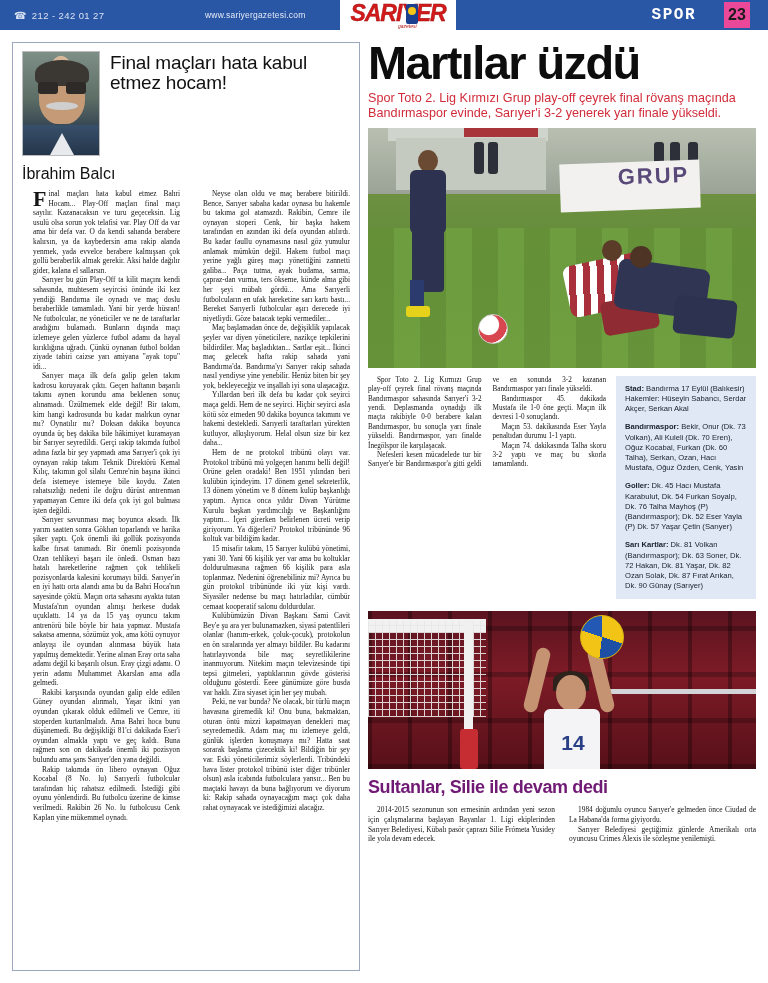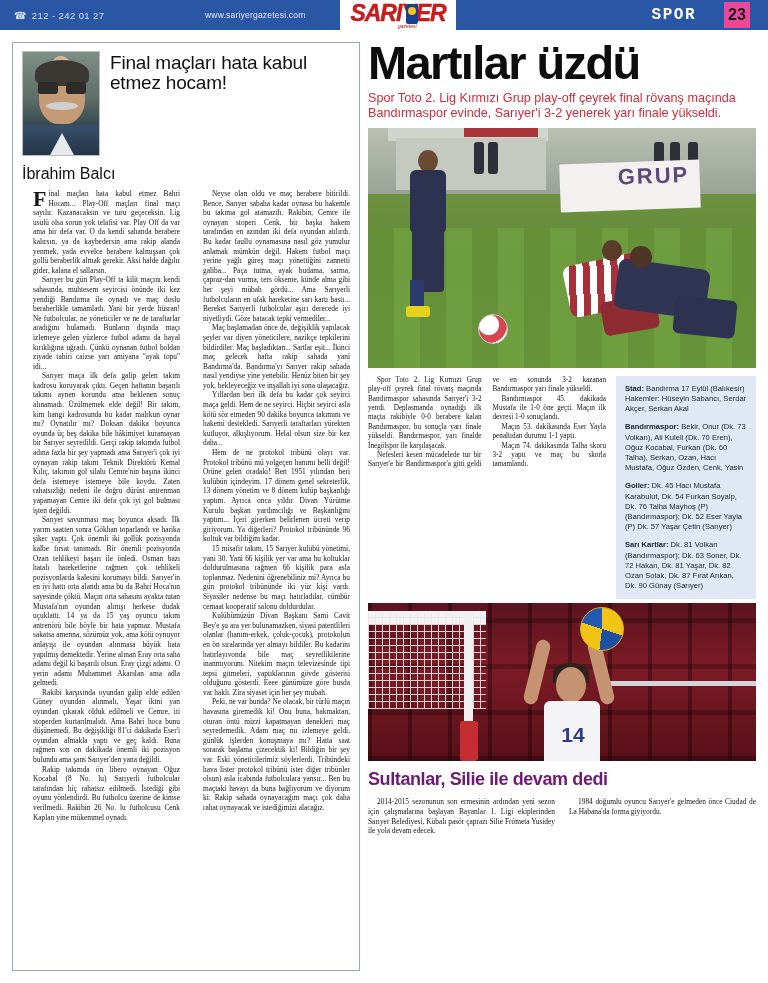--- a/index.html
+++ b/index.html
@@ -218,21 +218,21 @@
     width:140px; background:#dfe8f4; padding:8px 9px;
     font-family:"Liberation Sans", sans-serif;
     font-size:7.6px; line-height:10.2px; color:#17202c;
   }
   .statbox p{ margin:0 0 8px 0; }
   .statbox p:last-child{ margin-bottom:0; }
   .statbox b{ font-weight:bold; }
 
   
   .photo-volley{
-    width:388px; height:158px; margin-top:4px; position:relative; overflow:hidden;
+    width:388px; height:158px; margin-top:12px; position:relative; overflow:hidden;
     background:linear-gradient(#5b1420,#7d1b26 40%,#571019);
   }
   .pv-seats{
     position:absolute; left:0; top:0; width:388px;height:158px;
     background:
       repeating-linear-gradient(90deg, rgba(0,0,0,.30) 0 4px, rgba(0,0,0,0) 4px 40px),
       repeating-linear-gradient(0deg, rgba(0,0,0,.24) 0 5px, rgba(0,0,0,0) 5px 46px);
   }
   .pv-net{
     position:absolute; left:0; top:10px; width:118px;height:96px;
@@ -409,14 +409,15 @@
       <div class="num">14</div>
     </div>
     <div class="pv-ball"></div>
   </div>
 
   <h2 class="volley-headline">Sultanlar, Silie ile devam dedi</h2>
 
   <div class="volley-cols">
     <p>2014-2015 sezonunun son ermesinin ardından yeni sezon için çalışmalarına başlayan Bayanlar 1. Ligi ekiplerinden Sarıyer Belediyesi, Kübalı pasör çaprazı Silie Frómeta Yusidey ile yola devam edecek.</p>
     <p>1984 doğumlu oyuncu Sarıyer'e gelmeden önce Ciudad de La Habana'da forma giyiyordu.</p>
+    <p>Sarıyer Belediyesi geçtiğimiz günlerde Amerikalı orta oyuncusu Crimes Alexis ile sözleşme yenilemişti.</p>
   </div>
 </div>
 
 </body></html>

